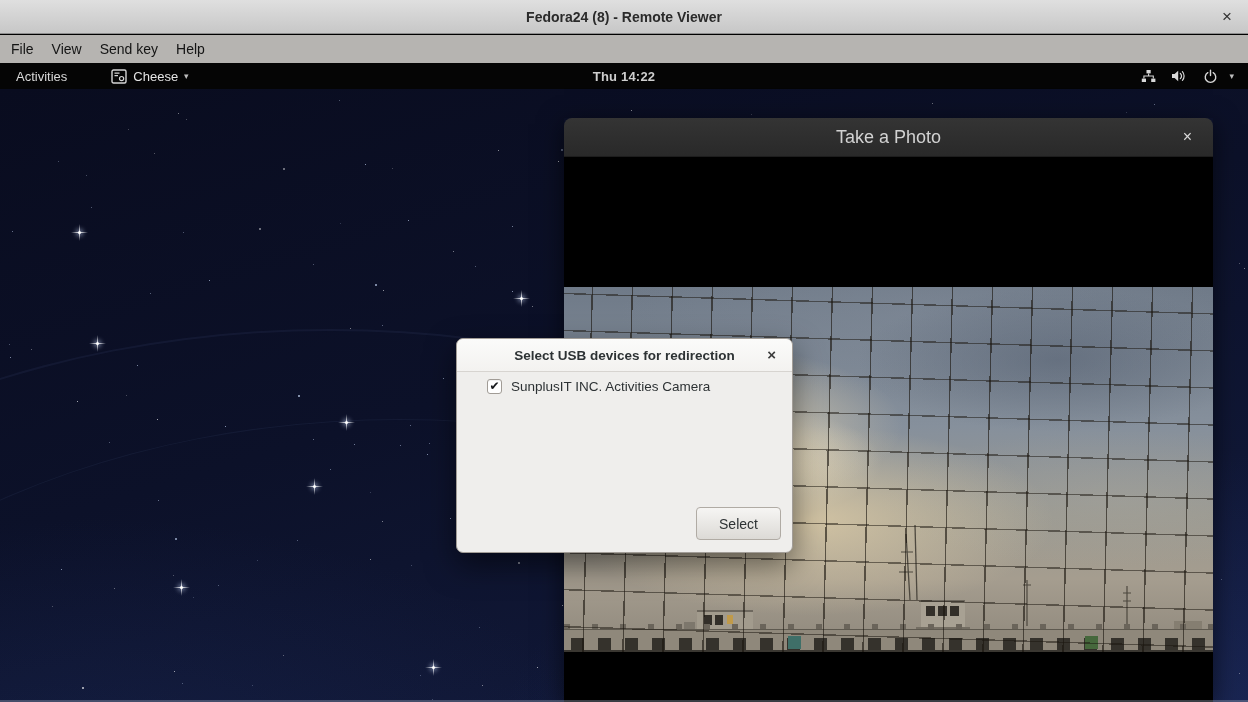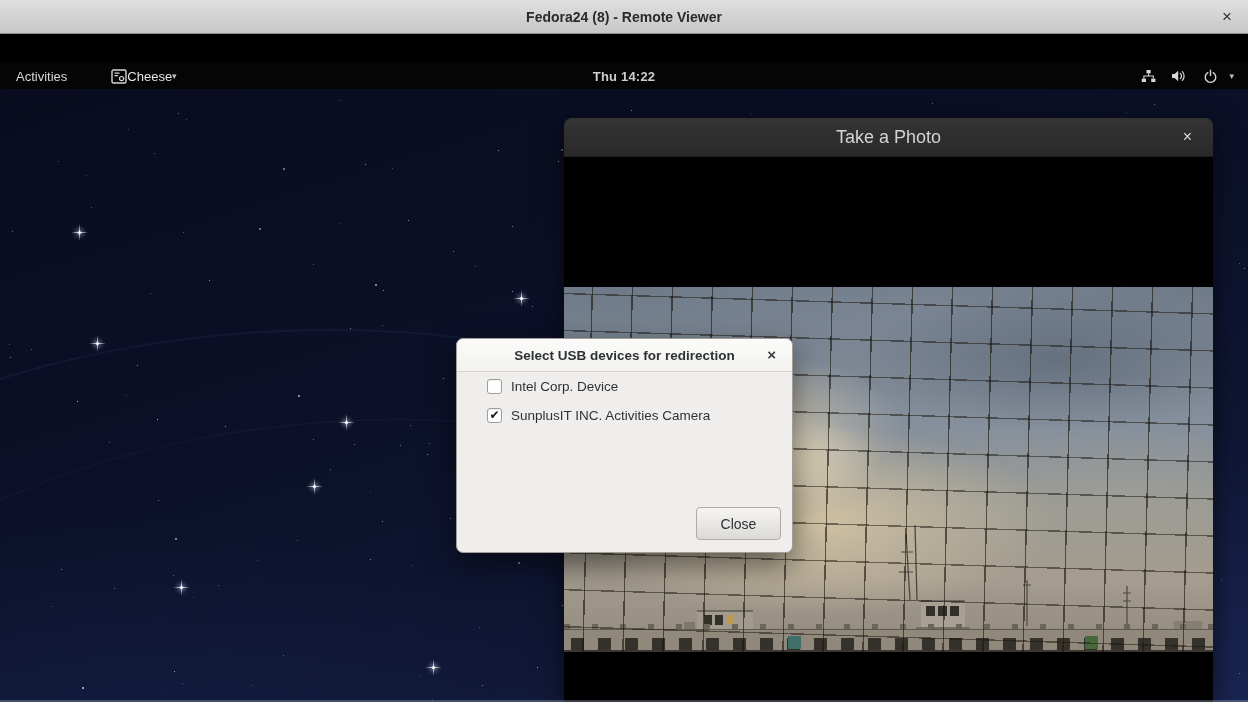--- a/index.html
+++ b/index.html
@@ -16,21 +16,21 @@
     font-size:17px; color:#333; line-height:1; cursor:default; padding:2px 6px; }
 
   .rv-menubar { position:absolute; top:35px; left:0; width:1248px; height:28px;
     background:#b6b4b1; display:flex; align-items:center; padding-left:2px; }
   .menu-item { font-size:14px; color:#141414; padding:4px 9px; }
 
   
   .topbar { position:absolute; top:63px; left:0; width:1248px; height:26px;
     background:#050505; color:#d6d6d6; display:flex; align-items:center; }
   .activities { font-size:13px; color:#d9d9d9; margin-left:12px; padding:0 4px; }
-  .appmenu { display:flex; align-items:center; margin-left:36px; padding:0 4px; }
+  .appmenu { display:flex; align-items:center; gap:6px; margin-left:36px; padding:0 4px; }
   .appmenu-label { font-size:13px; color:#e4e4e4; }
   .chev { font-size:9px; color:#bdbdbd; }
   .clock { position:absolute; left:50%; transform:translateX(-50%);
     font-size:13px; font-weight:bold; color:#cecece; letter-spacing:.2px; }
   .status-area { position:absolute; right:14px; top:0; height:26px;
     display:flex; align-items:center; gap:15px; }
   .status-area .chev { margin-left:-4px; }
 
   
   .desktop { position:absolute; top:89px; left:0; width:1248px; height:613px;
@@ -111,20 +111,26 @@
 </head>
 <body>
 
 <div id="screen">
 
   <div class="rv-titlebar">
     <span class="rv-title">Fedora24 (8) - Remote Viewer</span>
     <span class="rv-close">×</span>
   </div>
 
+  <div class="rv-menubar">
+    <span class="menu-item">File</span>
+    <span class="menu-item">View</span>
+    <span class="menu-item">Send key</span>
+    <span class="menu-item">Help</span>
+  </div>
 
   <div class="topbar">
     <span class="activities">Activities</span>
     <span class="appmenu">
       <span style="display:flex;">
         <svg width="16" height="15" viewBox="0 0 16 15">
           <rect x="1" y="1" width="14" height="13" rx="1.5" fill="none" stroke="#d5d5d5" stroke-width="1.4"></rect>
           <path d="M3.5 4.2 h5 M3.5 6.6 h3.5" stroke="#d5d5d5" stroke-width="1.2"></path>
           <circle cx="10.6" cy="9.6" r="2.1" fill="none" stroke="#d5d5d5" stroke-width="1.2"></circle>
         </svg>
@@ -411,29 +417,23 @@
     </div>
   </div>
 
   <div class="usb-dialog">
     <div class="dlg-header">
       <span class="dlg-title">Select USB devices for redirection</span>
       <span class="dlg-close">×</span>
     </div>
 
     <div class="device-row">
-      <span class="checkbox">
-        
-      </span>
-      <span class="device-label">Intel Corp. Device</span>
-    </div>
-    <div class="device-row">
       <span class="checkbox checked">
         <span class="check">✔</span>
       </span>
       <span class="device-label">SunplusIT INC. Activities Camera</span>
     </div>
 
-    <button class="dlg-close-btn">Close</button>
+    <button class="dlg-close-btn">Select</button>
   </div>
 
   <div class="bottom-edge"></div>
 </div>
 
 </body></html>

